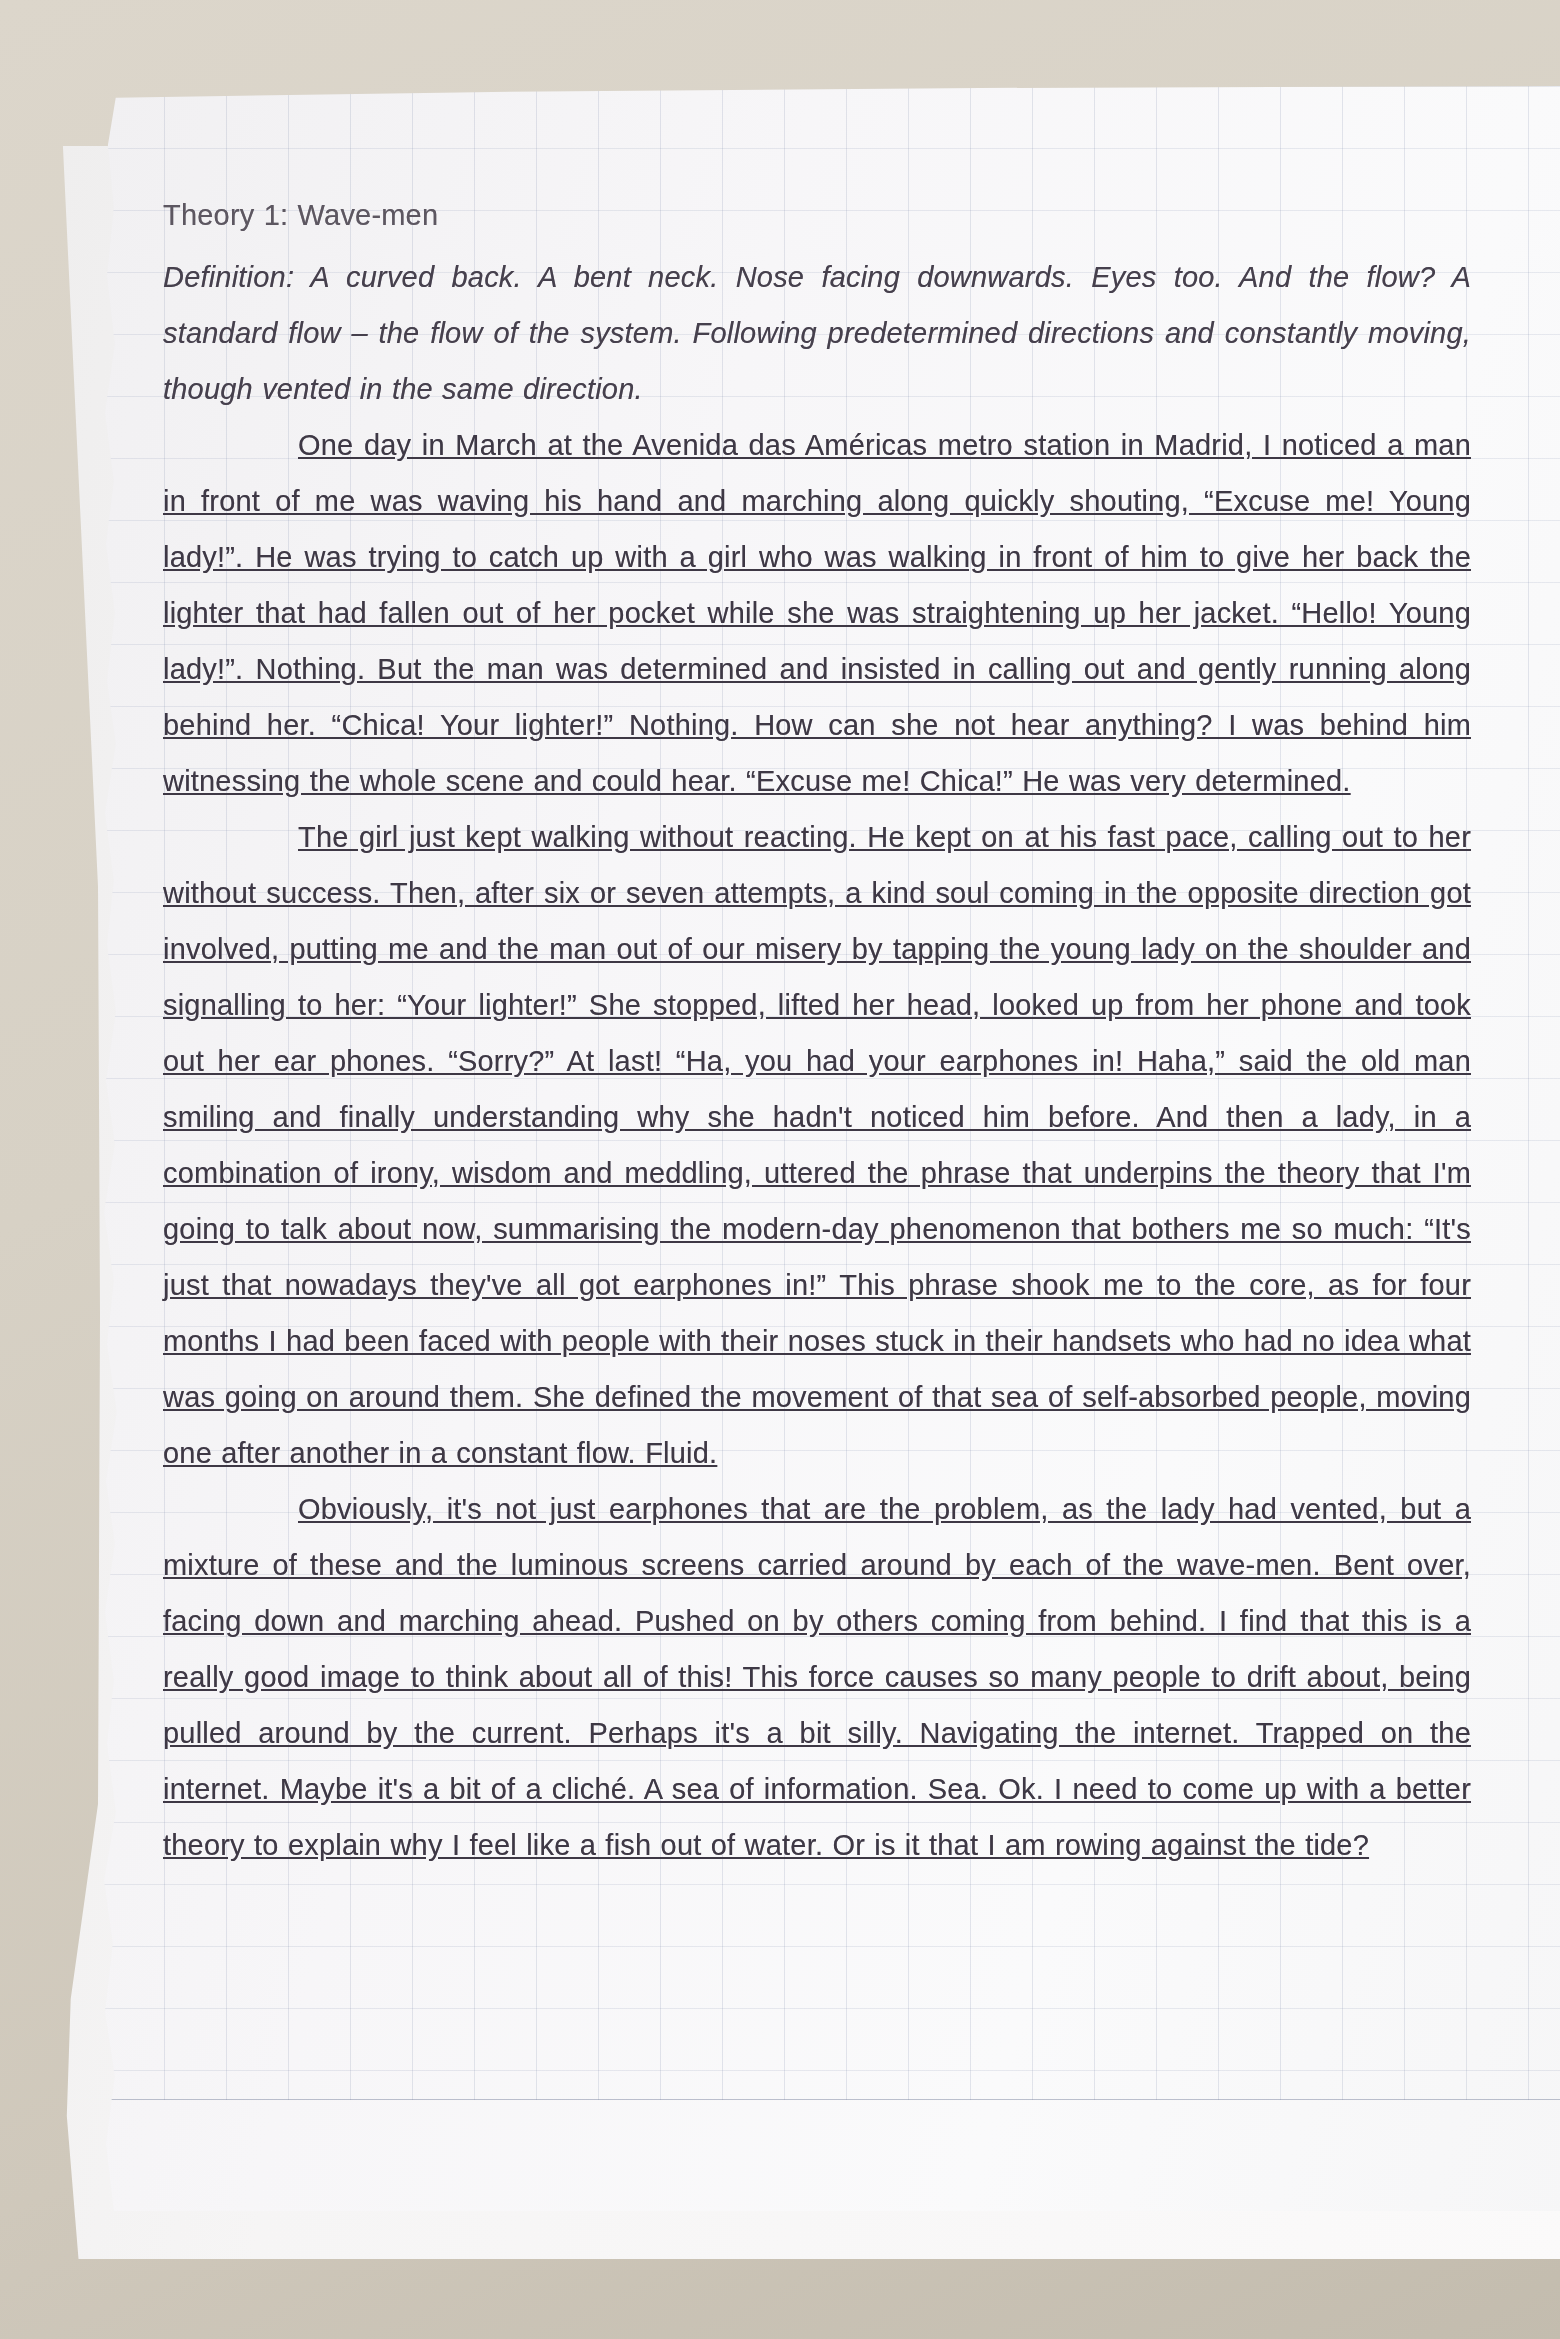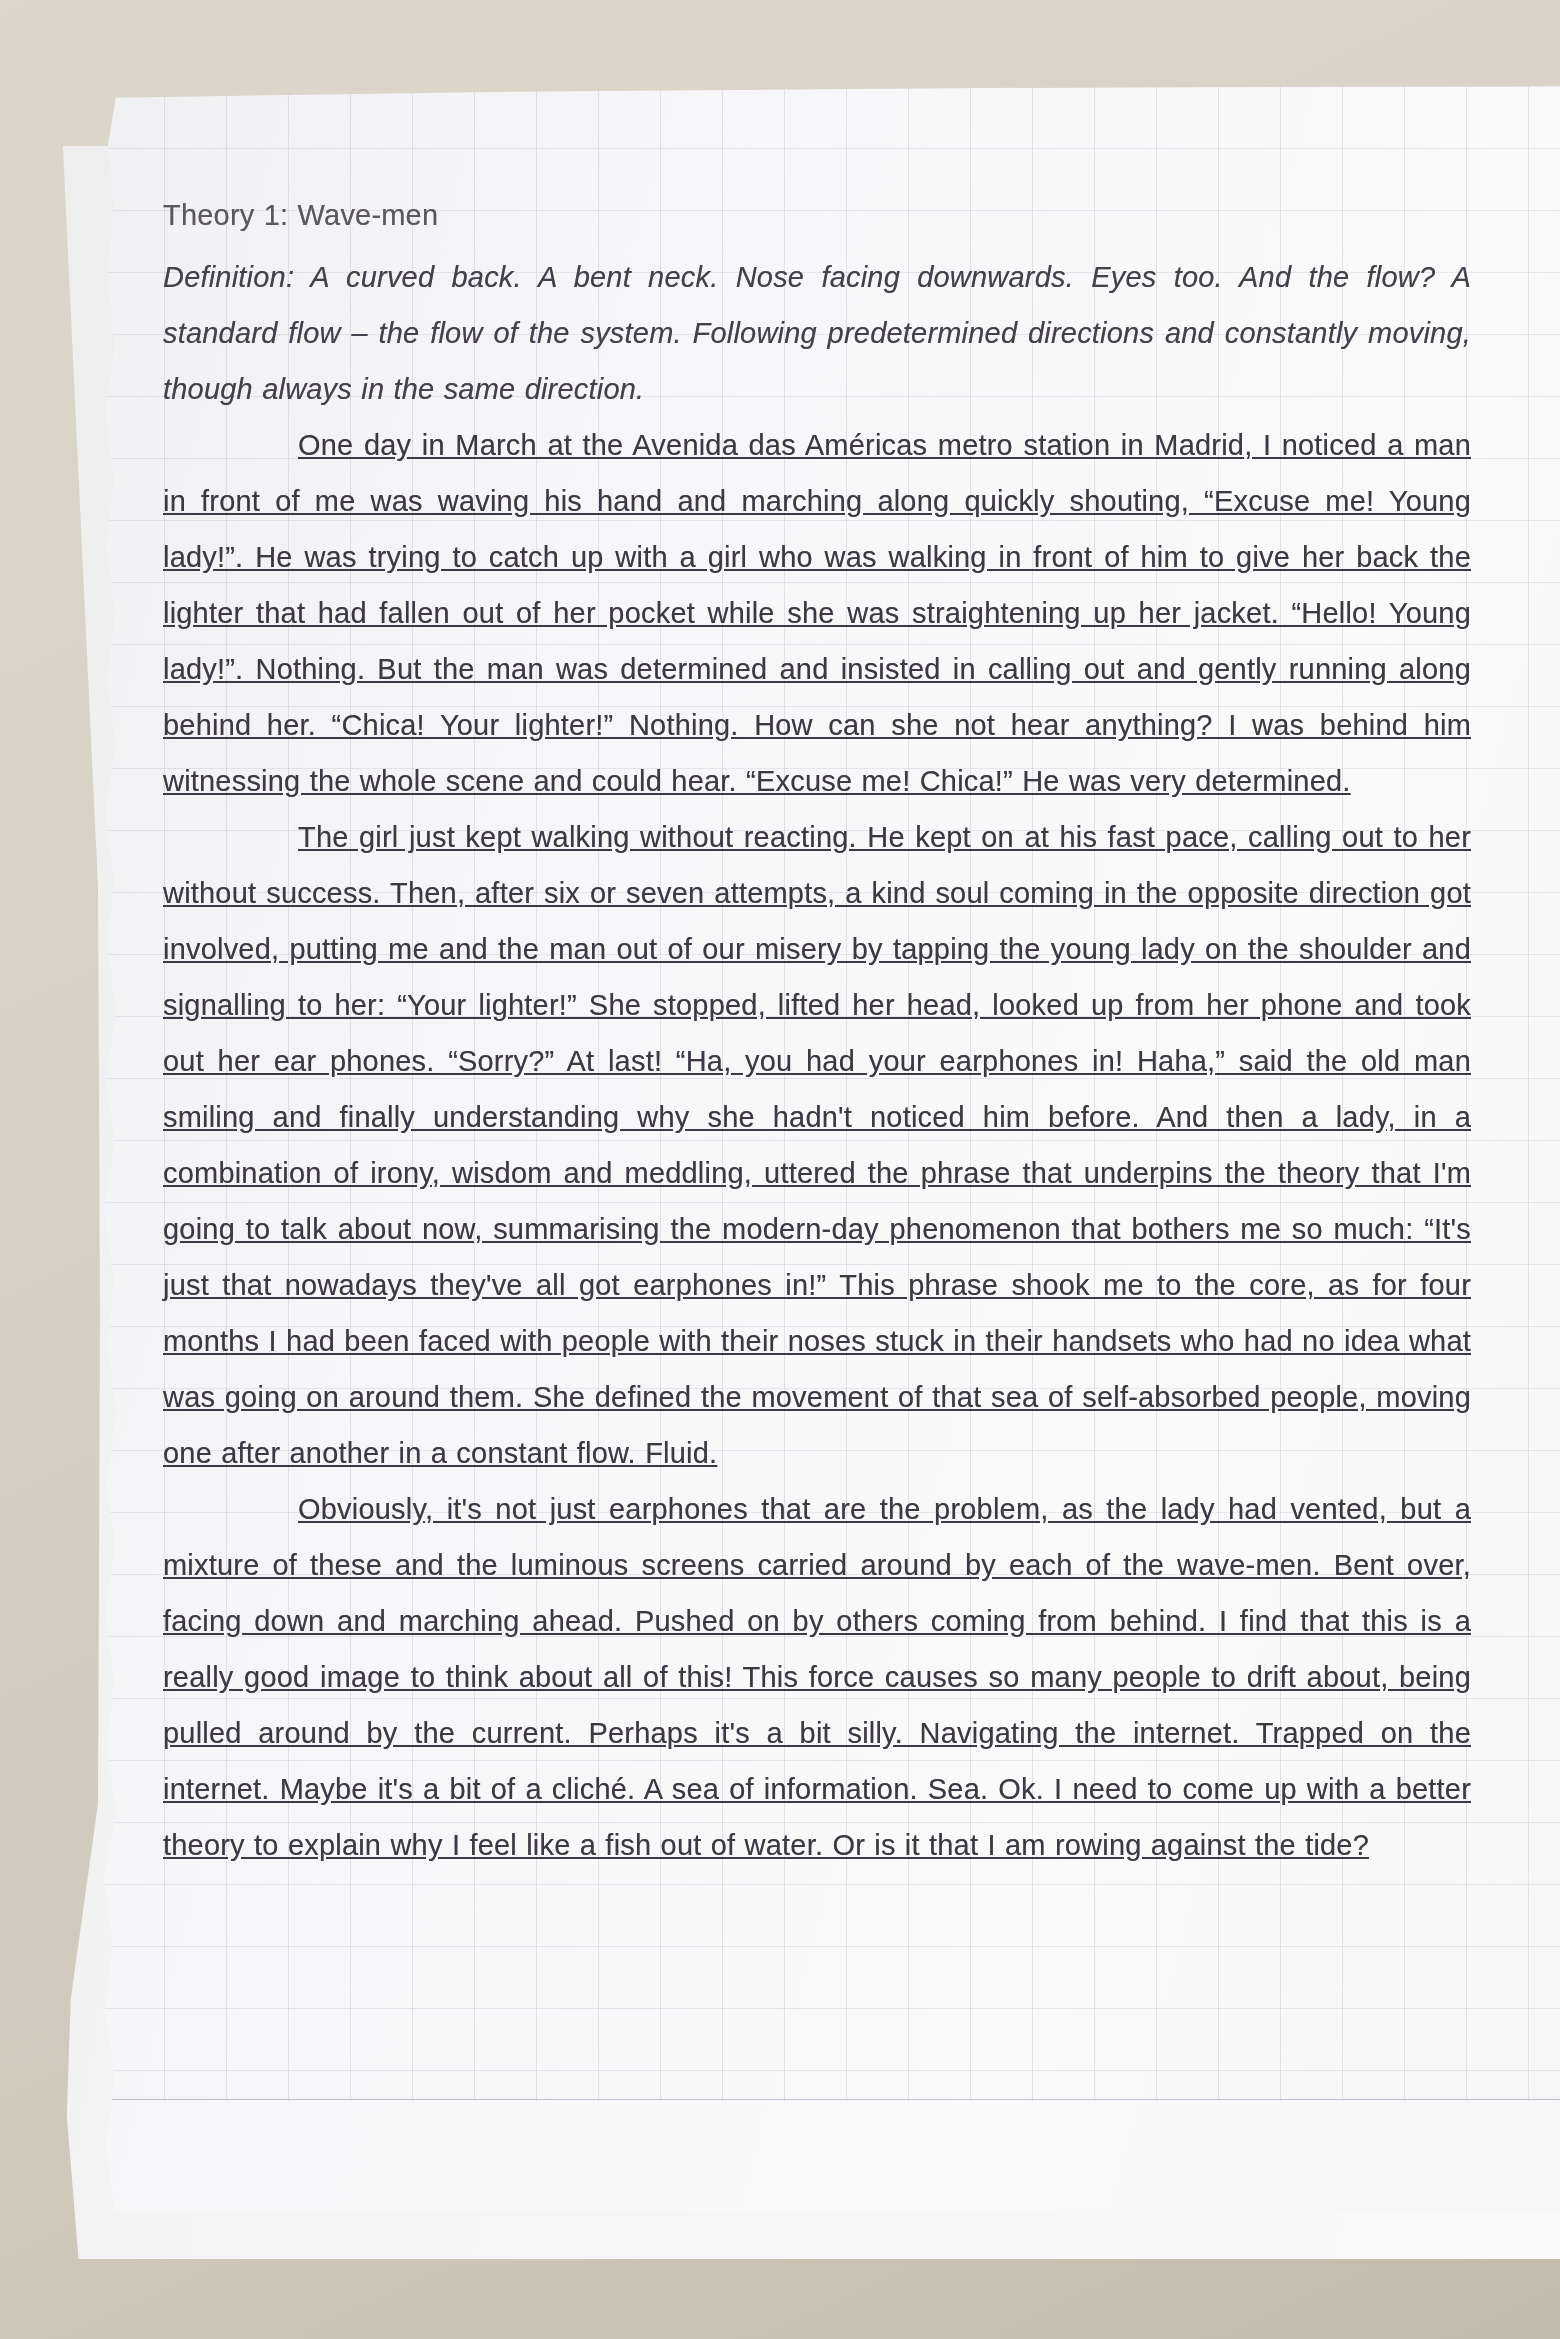--- a/index.html
+++ b/index.html
@@ -50,20 +50,20 @@
 </style>
 </head>
 <body>
 
 <div class="scene">
   <div class="under-sheet"></div>
   <div class="grid-sheet">
     <div class="grid-area"></div>
     <div class="text-block">
       <div class="title">Theory 1: Wave-men</div>
-      <p class="definition">Definition: A curved back. A bent neck. Nose facing downwards. Eyes too. And the flow? A standard flow – the flow of the system. Following predetermined directions and constantly moving, though always in the same direction.</p>
+      <p class="definition">Definition: A curved back. A bent neck. Nose facing downwards. Eyes too. And the flow? A standard flow – the flow of the system. Following predetermined directions and constantly moving, though vented in the same direction.</p>
       <p class="body-par">One day in March at the Avenida das Américas metro station in Madrid, I noticed a man in front of me was waving his hand and marching along quickly shouting, “Excuse me! Young lady!”. He was trying to catch up with a girl who was walking in front of him to give her back the lighter that had fallen out of her pocket while she was straightening up her jacket. “Hello! Young lady!”. Nothing. But the man was determined and insisted in calling out and gently running along behind her. “Chica! Your lighter!” Nothing. How can she not hear anything? I was behind him witnessing the whole scene and could hear. “Excuse me! Chica!” He was very determined.</p>
       <p class="body-par">The girl just kept walking without reacting. He kept on at his fast pace, calling out to her without success. Then, after six or seven attempts, a kind soul coming in the opposite direction got involved, putting me and the man out of our misery by tapping the young lady on the shoulder and signalling to her: “Your lighter!” She stopped, lifted her head, looked up from her phone and took out her ear phones. “Sorry?” At last! “Ha, you had your earphones in! Haha,” said the old man smiling and finally understanding why she hadn't noticed him before. And then a lady, in a combination of irony, wisdom and meddling, uttered the phrase that underpins the theory that I'm going to talk about now, summarising the modern-day phenomenon that bothers me so much: “It's just that nowadays they've all got earphones in!” This phrase shook me to the core, as for four months I had been faced with people with their noses stuck in their handsets who had no idea what was going on around them. She defined the movement of that sea of self-absorbed people, moving one after another in a constant flow. Fluid.</p>
       <p class="body-par">Obviously, it's not just earphones that are the problem, as the lady had vented, but a mixture of these and the luminous screens carried around by each of the wave-men. Bent over, facing down and marching ahead. Pushed on by others coming from behind. I find that this is a really good image to think about all of this! This force causes so many people to drift about, being pulled around by the current. Perhaps it's a bit silly. Navigating the internet. Trapped on the internet. Maybe it's a bit of a cliché. A sea of information. Sea. Ok. I need to come up with a better theory to explain why I feel like a fish out of water. Or is it that I am rowing against the tide?</p>
     </div>
   </div>
 </div>
 
 
 </body></html>

